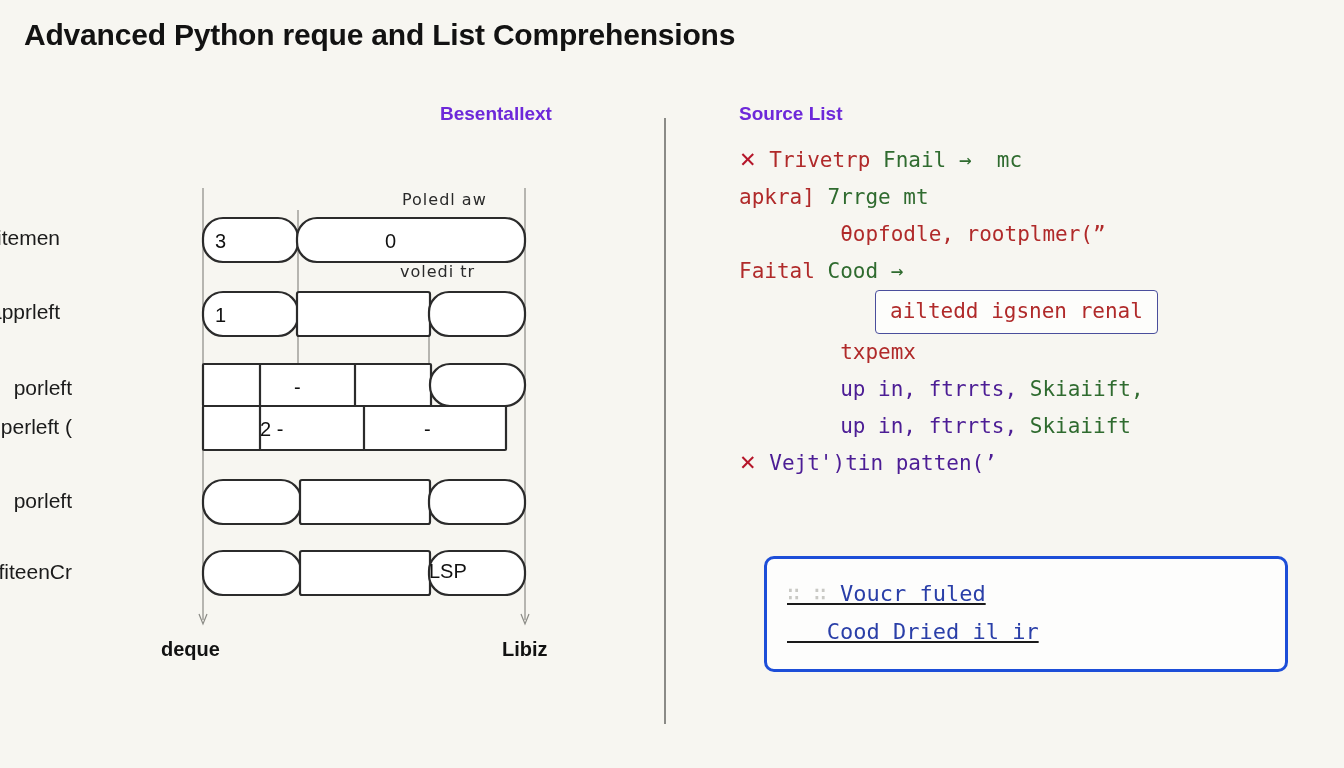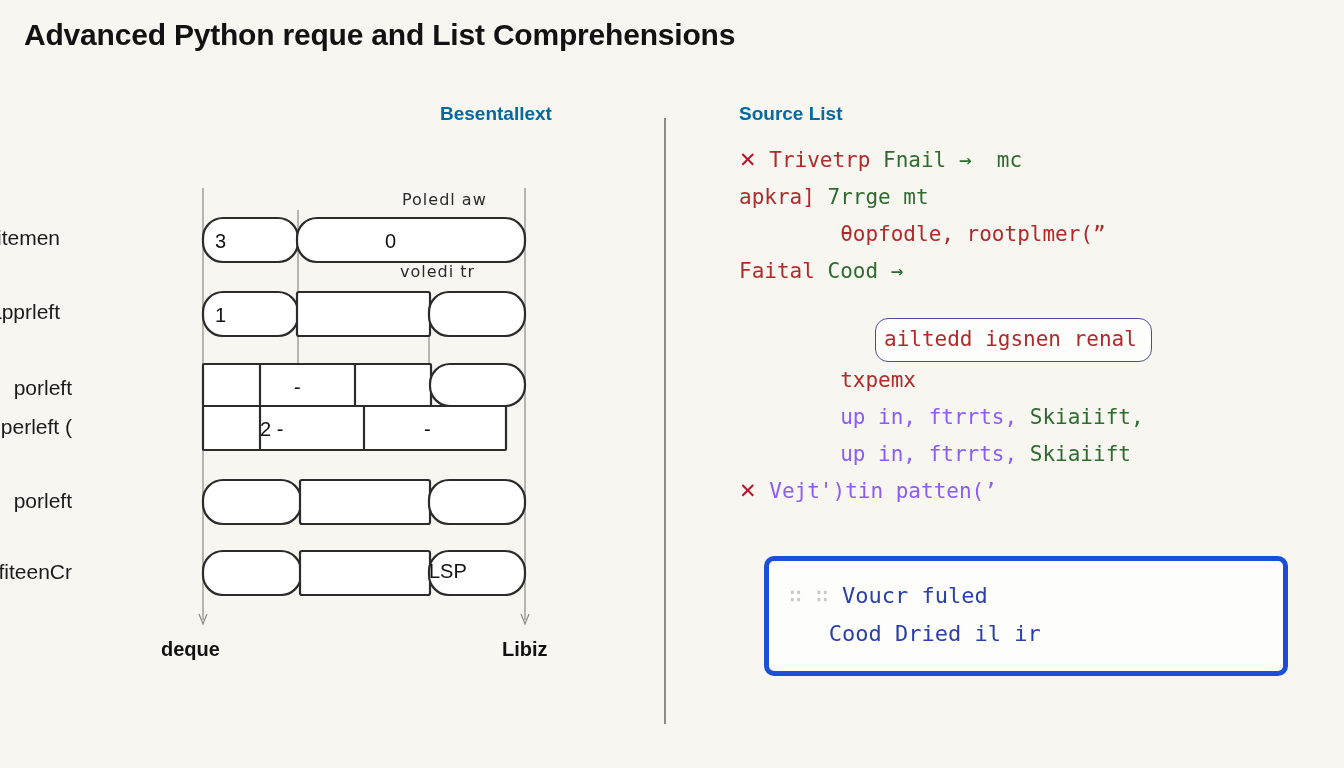--- a/index.html
+++ b/index.html
@@ -32,21 +32,21 @@
     letter-spacing: -0.2px;
     color: #121212;
     white-space: nowrap;
   }
 
   
   .section-heading {
     position: absolute;
     font-size: 19px;
     font-weight: bold;
-    color: #0369a1;
+    color: #6d28d9;
     white-space: nowrap;
   }
   #left-heading  { left: 440px; top: 103px; }
   #right-heading { left: 739px; top: 103px; }
 
   
   .divider {
     position: absolute;
     left: 664px;
     top: 118px;
@@ -104,59 +104,59 @@
   }
   .code-line {
     font-family: "DejaVu Sans Mono", monospace;
     font-size: 21px;
     line-height: 37px;
     white-space: pre;
     color: #b03030;
   }
   .tok-red   { color: #b02a2a; }
   .tok-green { color: #2f6b2f; }
-  .tok-blue  { color: #8b5cf6; }
+  .tok-blue  { color: #4c1d95; }
   .tok-xmark {
     color: #b5162a;
     font-weight: bold;
     font-family: "DejaVu Sans", sans-serif;
   }
   .tok-arrow { color: #2f6b2f; }
 
   .highlight-box {
     display: inline-block;
     border: 1.5px solid #4a4e9c;
-    border-radius: 13px;
+    border-radius: 4px;
     background: #fdfdfb;
-    padding: 2px 14px 3px 8px;
+    padding: 2px 14px 3px 14px;
     margin-left: 136px;
-    margin-top: 28px;
   }
 
   
   #bottom-panel {
     position: absolute;
     left: 764px;
     top: 556px;
     width: 524px;
   }
   .panel-heading {
     font-size: 19px;
     font-weight: bold;
     color: #141414;
     margin: 0 0 14px 85px;
     white-space: nowrap;
   }
   .panel-box {
-    border: 5px solid #1d4ed8;
+    border: 3px solid #1d4ed8;
     border-radius: 10px;
     background: #fdfdfc;
     padding: 16px 20px 18px 20px;
     box-sizing: border-box;
     width: 524px;
+    text-decoration: underline;
   }
   .panel-code {
     font-family: "DejaVu Sans Mono", monospace;
     font-size: 22px;
     line-height: 38px;
     color: #2a3fa8;
     white-space: pre;
   }
   .ghost-glyph {
     color: #c9c9c4;

